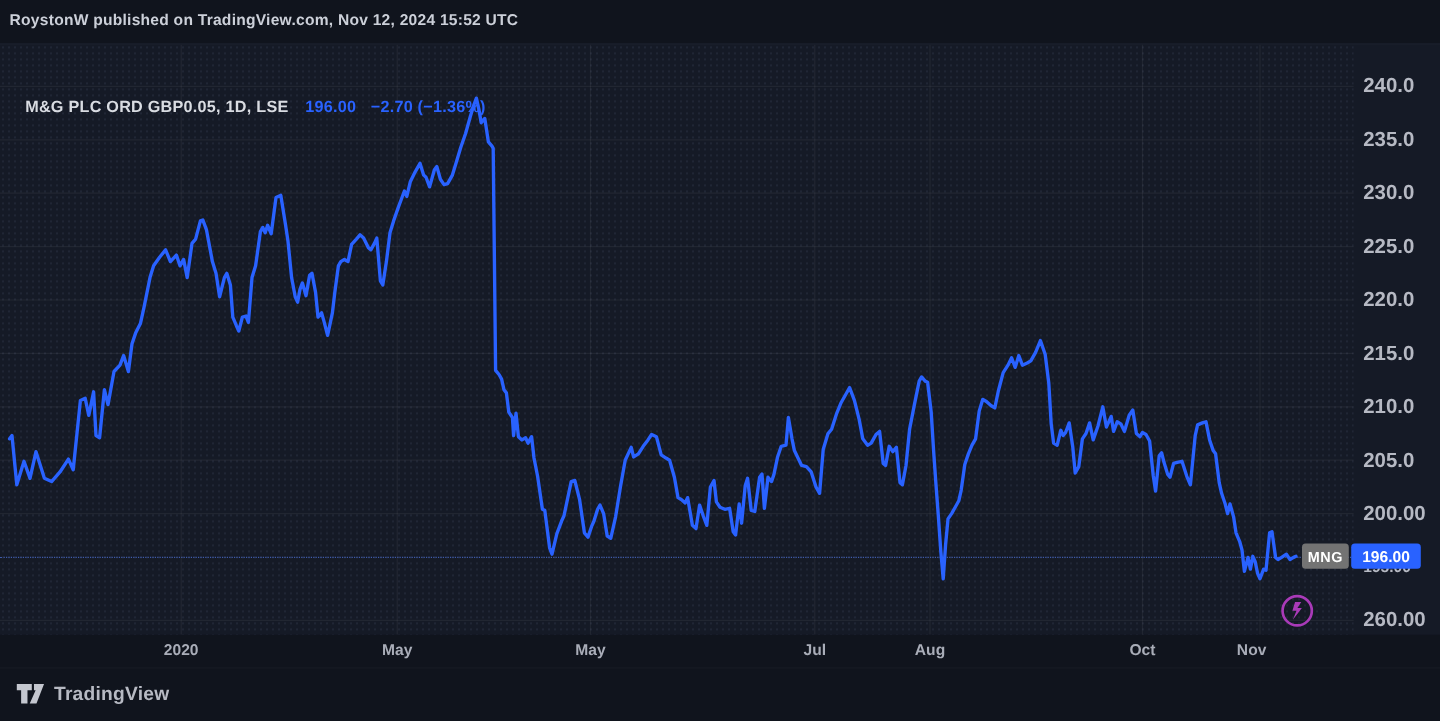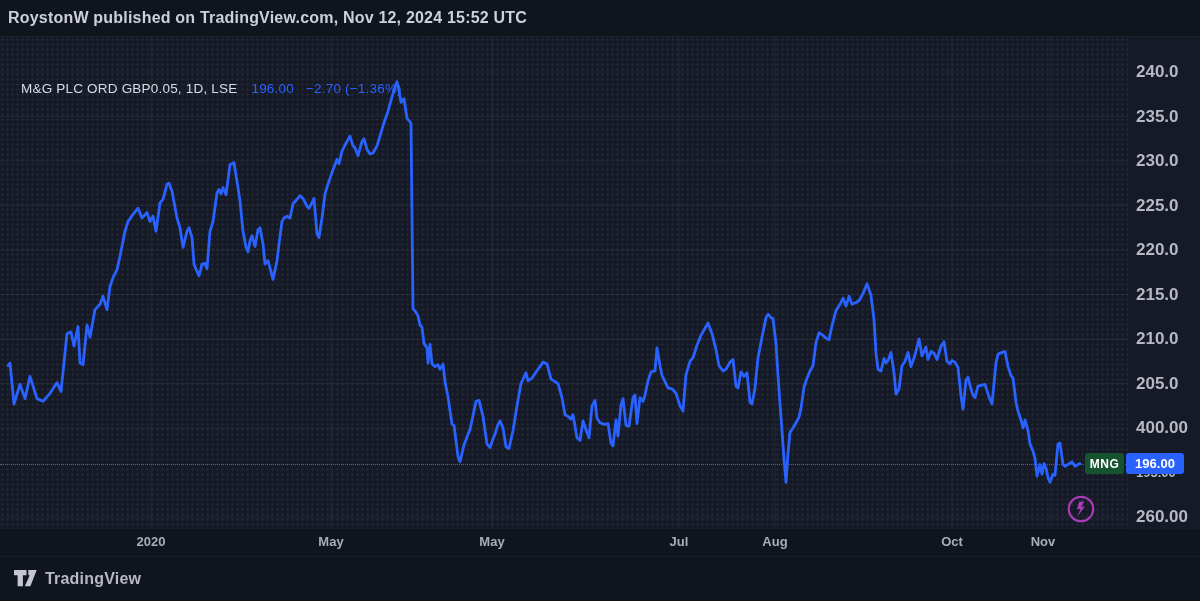--- a/index.html
+++ b/index.html
@@ -1,28 +1,28 @@
 <!DOCTYPE html>
 <html><head>
 <meta charset="utf-8">
 <style>
   html,body{margin:0;padding:0;background:#10141d;}
   body{width:1200px;height:601px;position:relative;overflow:hidden;
        font-family:"Liberation Sans",sans-serif;-webkit-font-smoothing:antialiased;}
   .topbar{position:absolute;left:0;top:0;width:1200px;height:36px;background:#10141d;}
-  .topbar .txt{position:absolute;left:8px;top:9px;font-size:16px;font-weight:700;
+  .topbar .txt{position:absolute;left:8px;top:9px;font-size:13px;font-weight:700;
        color:#ccd0d9;letter-spacing:.2px;white-space:nowrap;}
   .chart{position:absolute;left:0;top:36px;width:1200px;height:492px;background:#151a26;
        border-top:1px solid rgba(255,255,255,0.03);}
   .plot-dots{position:absolute;left:0;top:0;width:1128px;height:492px;
        background-image:radial-gradient(circle,rgba(150,170,215,0.085) 1px,transparent 1.25px);
        background-size:5px 5px;}
   svg.layer{position:absolute;left:0;top:0;}
   .hdr{position:absolute;left:21px;top:44px;height:18px;white-space:nowrap;font-size:13.5px;
-       font-weight:400;letter-spacing:.2px;z-index:5;}
+       font-weight:700;letter-spacing:.2px;z-index:5;}
   .hdr .sym{color:#d9dce2;}
   .hdr .px{color:#2962ff;margin-left:14px;}
   .hdr .chg{color:#2962ff;margin-left:12px;}
   .ylab{position:absolute;left:1136px;height:18px;line-height:18px;font-size:17px;
        font-weight:700;color:#b6b9c3;white-space:nowrap;}
   .xlab{position:absolute;top:534px;height:16px;line-height:16px;font-size:13px;
        font-weight:700;color:#a9adb8;transform:translateX(-50%);white-space:nowrap;}
   .cur-line{position:absolute;left:0;width:1128px;height:0;
        border-top:1.5px dotted rgba(85,125,240,0.65);}
   .badge{position:absolute;height:21px;border-radius:3px;color:#fff;font-weight:700;
@@ -79,27 +79,27 @@
 
   <div id="yaxis">
       <div class="ylab" style="top: 26px;">240.0</div>
       <div class="ylab" style="top: 70.5px;">235.0</div>
       <div class="ylab" style="top: 115px;">230.0</div>
       <div class="ylab" style="top: 159.5px;">225.0</div>
       <div class="ylab" style="top: 204px;">220.0</div>
       <div class="ylab" style="top: 248.5px;">215.0</div>
       <div class="ylab" style="top: 293px;">210.0</div>
       <div class="ylab" style="top: 337.5px;">205.0</div>
-      <div class="ylab" style="top: 382px;">400.00</div>
+      <div class="ylab" style="top: 382px;">200.00</div>
       <div class="ylab" style="top: 471px;">260.00</div>
     </div>
 
   <div class="ghost" id="ghostlab" style="top: 426.5px;">195.00</div>
 
-  <div class="badge tkr" id="tkrbadge" style="top: 416.1px; background: #14532d;">MNG</div>
+  <div class="badge tkr" id="tkrbadge" style="top: 416.1px; background: #737373;">MNG</div>
   <div class="badge prc" id="prcbadge" style="top: 416.1px; background: rgb(41, 98, 255);">196.00</div>
 
   <svg class="flash" id="flashbtn" width="30" height="30" viewBox="0 0 30 30" style="left: 1066px; top: 456.6px;">
     <circle cx="15" cy="15" r="12.2" fill="none" stroke-width="2.2" stroke="#a93ab8"></circle>
     <path d="M13.2 7.6 L18.4 7.6 L15.2 12.6 L18.9 12.6 L11.4 22.4 L14.4 14.9 L11.0 14.9 Z" fill="#a93ab8"></path>
   </svg>
 </div>
 
 <div id="xaxis">
     <div class="xlab" style="left: 151px;">2020</div>

